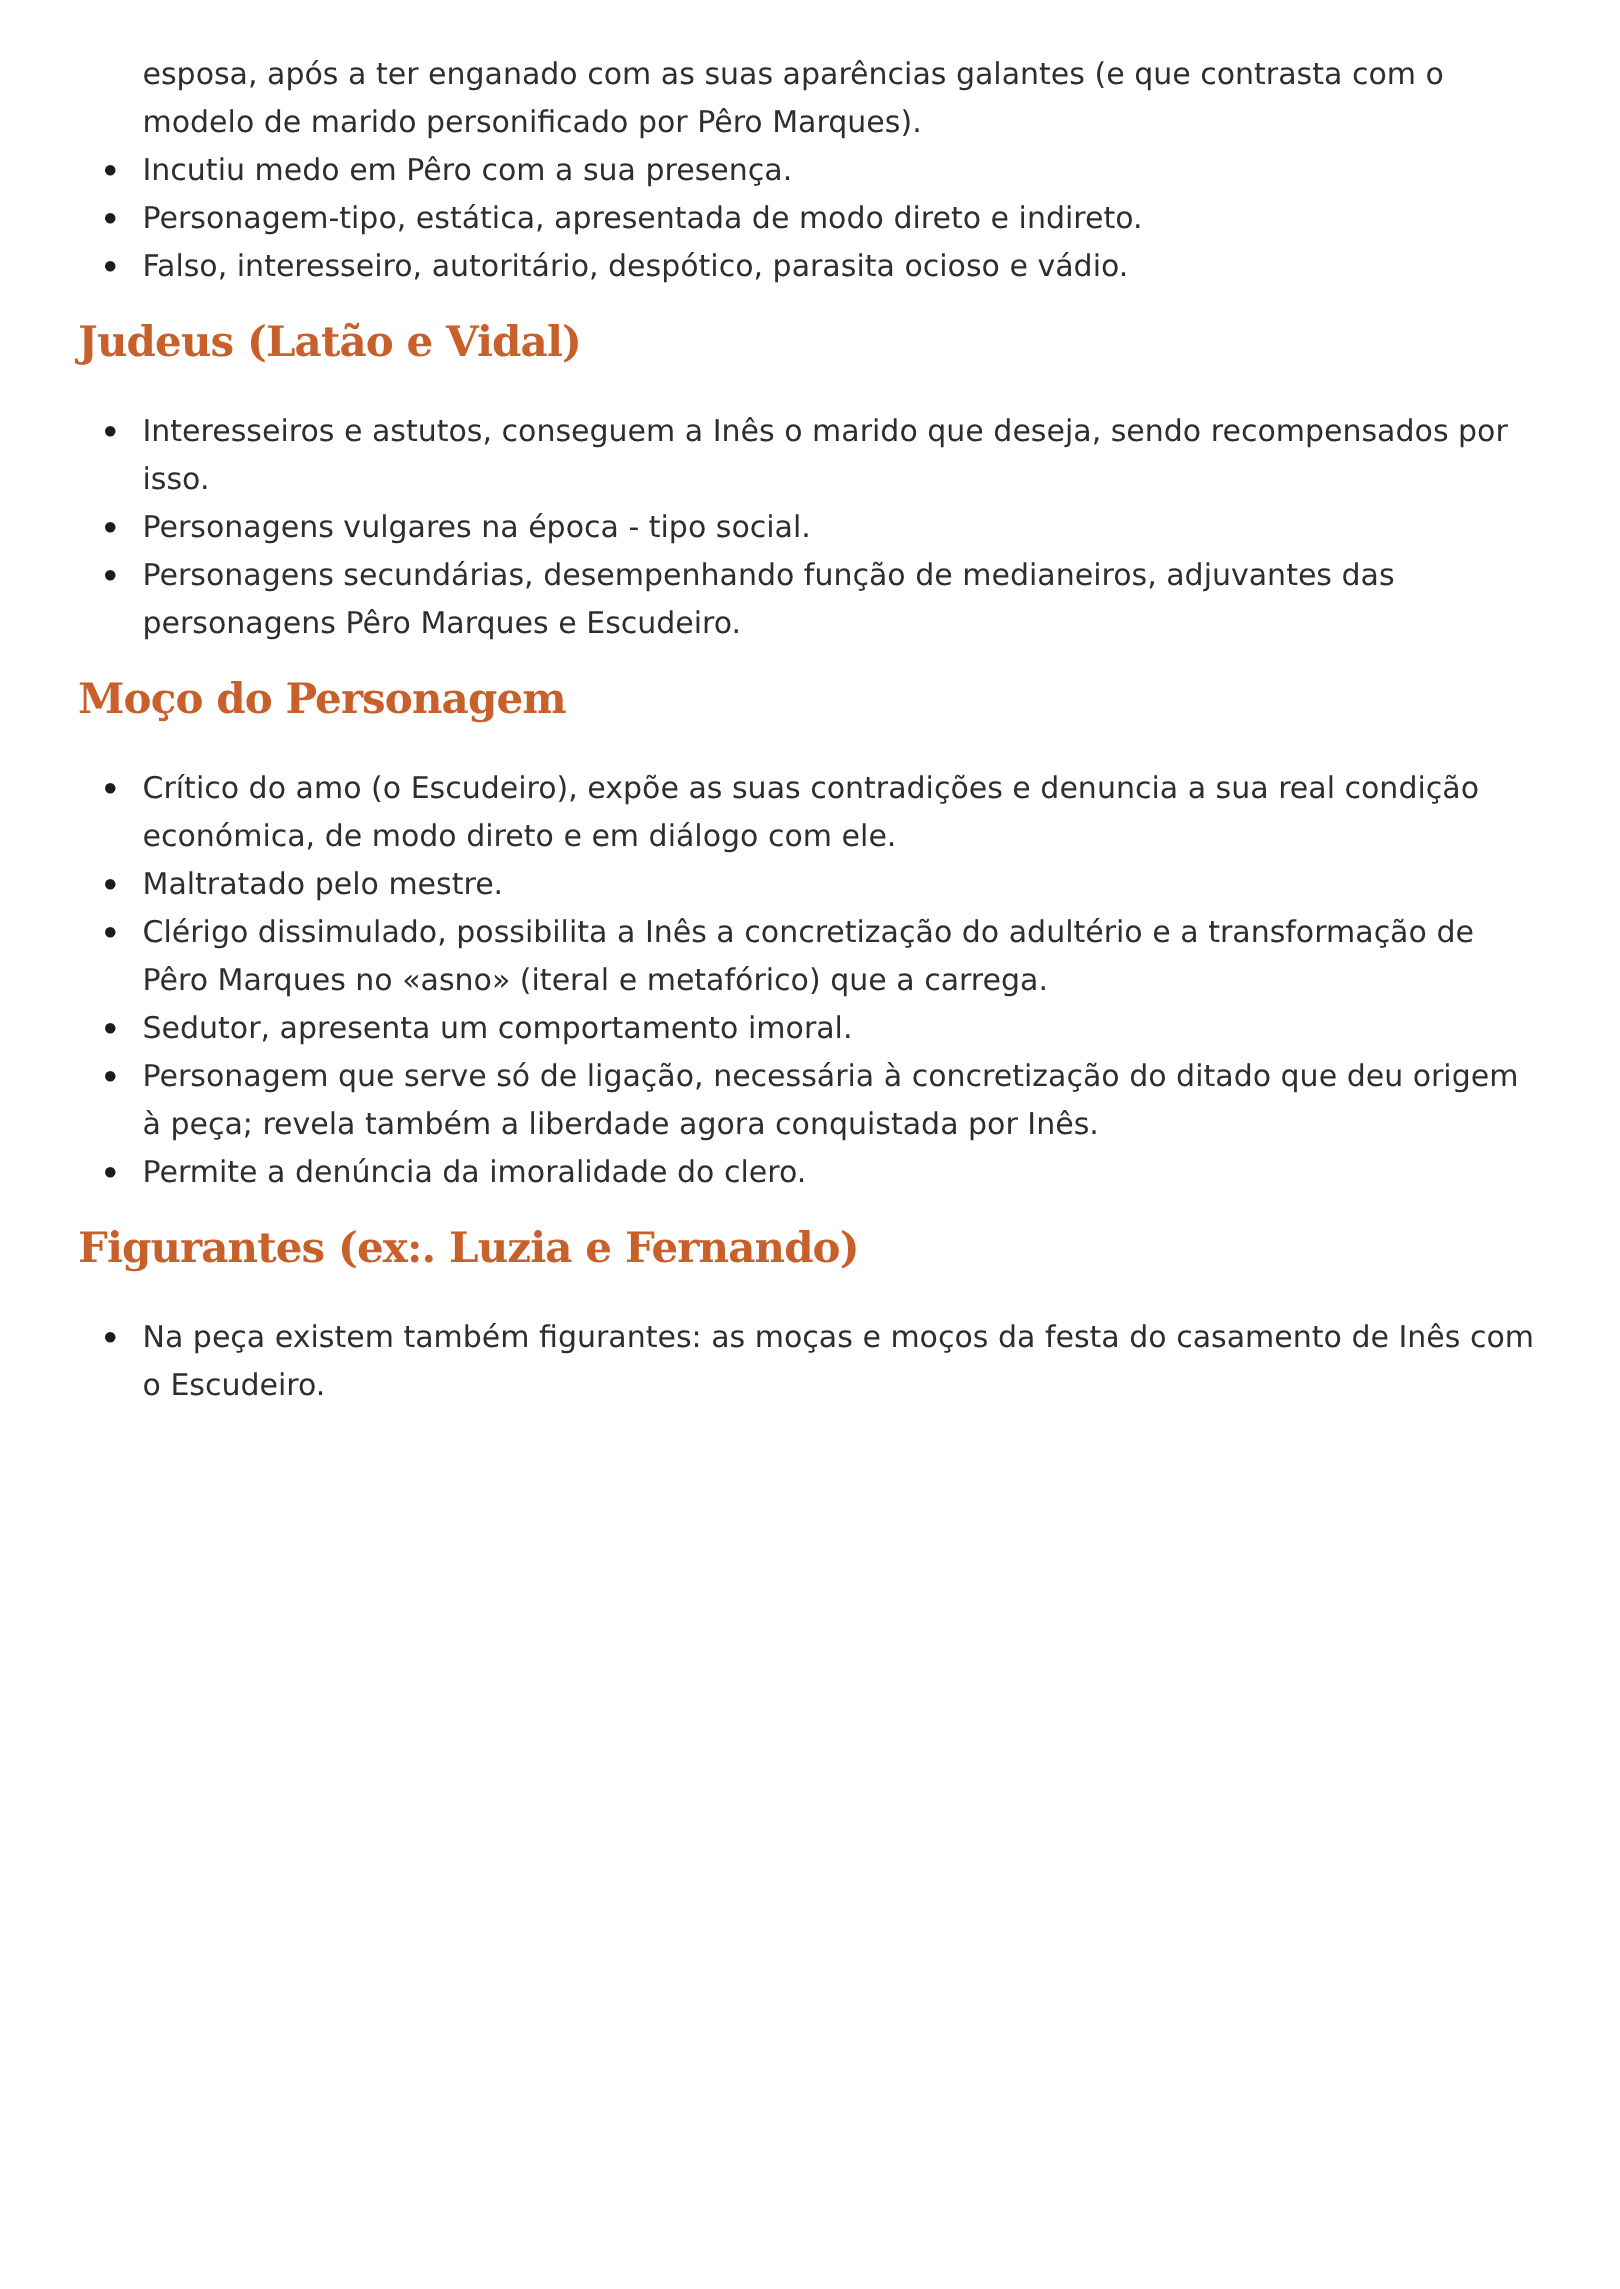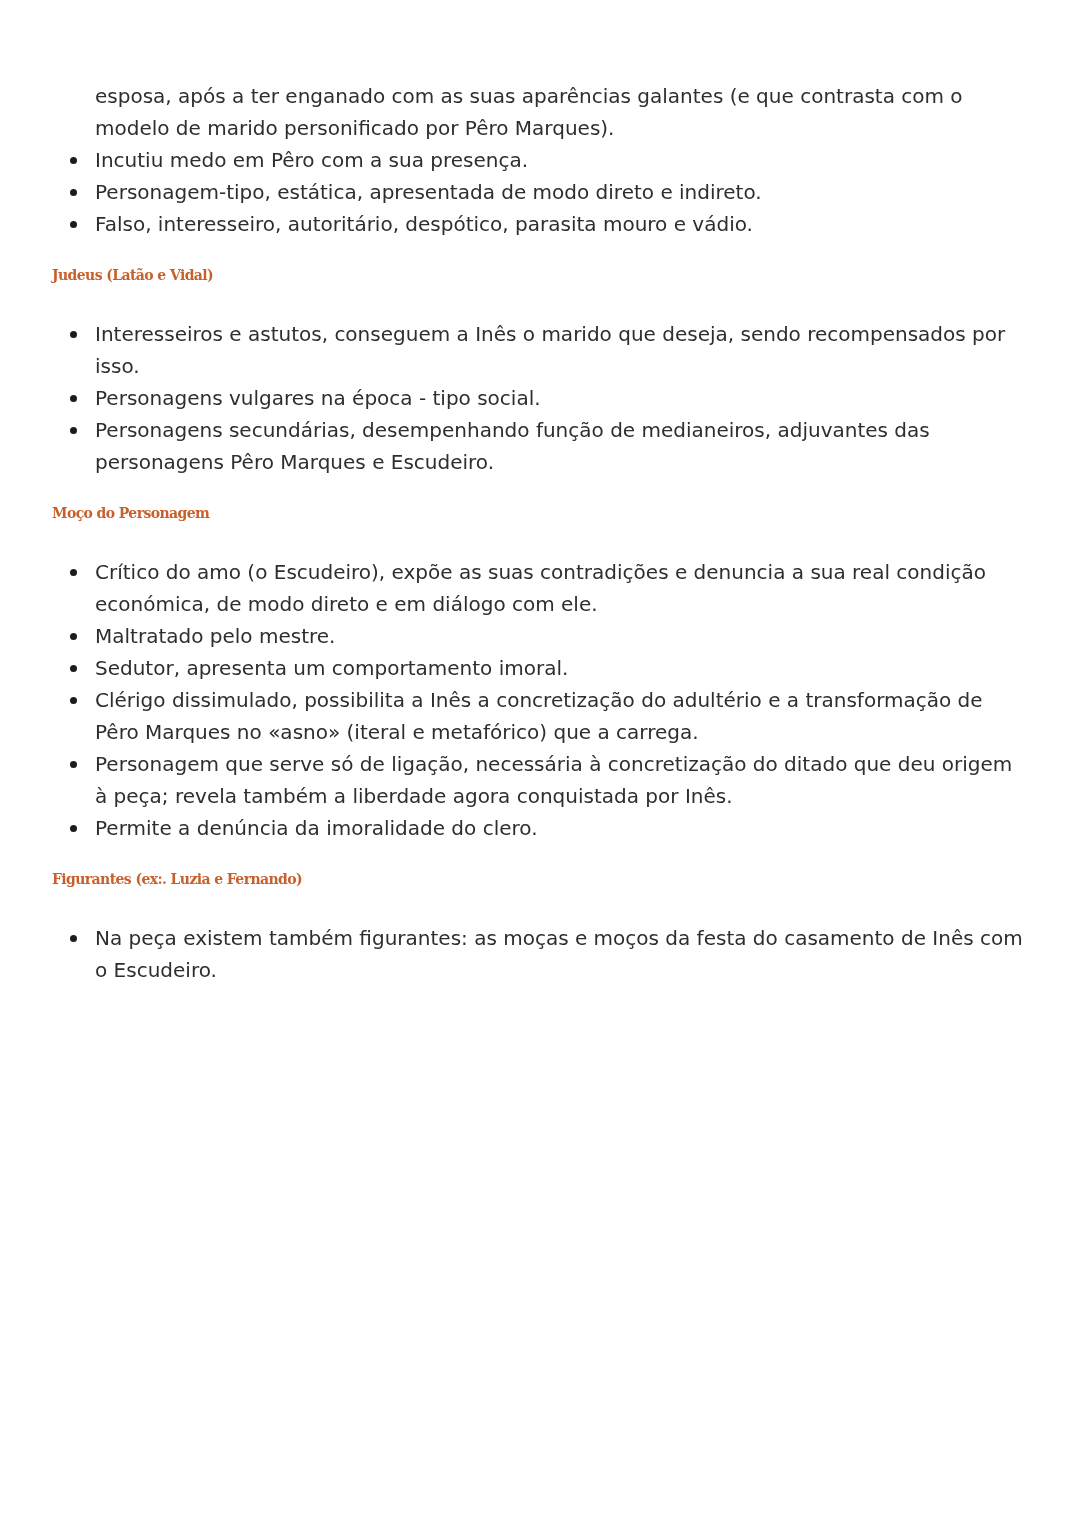--- a/index.html
+++ b/index.html
@@ -10,27 +10,27 @@
   body {
     width: 1080px;
     height: 1526px;
     overflow: hidden;
     font-family: "DejaVu Sans", sans-serif;
   }
   .page {
     box-sizing: border-box;
     width: 1080px;
     height: 1526px;
-    padding: 80px 50px 0 52px;
+    padding: 33px 50px 0 52px;
     background: var(--bg-color, #ffffff);
   }
   .section-heading {
     font-family: "DejaVu Serif", "Liberation Serif", serif;
     font-weight: bold;
-    font-size: 14px;
+    font-size: 28px;
     line-height: 30px;
     letter-spacing: -0.6px;
     color: var(--heading-color, #c8602c);
     margin: 20px 0 28px 0;
   }
   section:first-child .bullet-list {
     margin-top: 0;
   }
   .bullet-list {
     list-style: none;
@@ -62,42 +62,42 @@
 </style>
 </head>
 <body>
 
 <main class="page">
     <section>
       <ul class="bullet-list">
         <li class="list-item continuation"><span>esposa, após a ter enganado com as suas aparências galantes (e que contrasta com o modelo de marido personificado por Pêro Marques).</span></li>
         <li class="list-item with-marker"><span>Incutiu medo em Pêro com a sua presença.</span></li>
         <li class="list-item with-marker"><span>Personagem-tipo, estática, apresentada de modo direto e indireto.</span></li>
-        <li class="list-item with-marker"><span>Falso, interesseiro, autoritário, despótico, parasita mouro e vádio.</span></li>
+        <li class="list-item with-marker"><span>Falso, interesseiro, autoritário, despótico, parasita ocioso e vádio.</span></li>
       </ul>
     </section>
     <section>
       <h2 class="section-heading">Judeus (Latão e Vidal)</h2>
       <ul class="bullet-list">
         <li class="list-item with-marker"><span>Interesseiros e astutos, conseguem a Inês o marido que deseja, sendo recompensados por isso.</span></li>
         <li class="list-item with-marker"><span>Personagens vulgares na época - tipo social.</span></li>
         <li class="list-item with-marker"><span>Personagens secundárias, desempenhando função de medianeiros, adjuvantes das personagens Pêro Marques e Escudeiro.</span></li>
       </ul>
     </section>
     <section>
       <h2 class="section-heading">Moço do Personagem</h2>
       <ul class="bullet-list">
         <li class="list-item with-marker"><span>Crítico do amo (o Escudeiro), expõe as suas contradições e denuncia a sua real condição económica, de modo direto e em diálogo com ele.</span></li>
         <li class="list-item with-marker"><span>Maltratado pelo mestre.</span></li>
       </ul>
     </section>
     <section>
       <ul class="bullet-list">
+        <li class="list-item with-marker"><span>Clérigo dissimulado, possibilita a Inês a concretização do adultério e a transformação de Pêro Marques no «asno» (iteral e metafórico) que a carrega.</span></li>
         <li class="list-item with-marker"><span>Sedutor, apresenta um comportamento imoral.</span></li>
-        <li class="list-item with-marker"><span>Clérigo dissimulado, possibilita a Inês a concretização do adultério e a transformação de Pêro Marques no «asno» (iteral e metafórico) que a carrega.</span></li>
         <li class="list-item with-marker"><span>Personagem que serve só de ligação, necessária à concretização do ditado que deu origem à peça; revela também a liberdade agora conquistada por Inês.</span></li>
         <li class="list-item with-marker"><span>Permite a denúncia da imoralidade do clero.</span></li>
       </ul>
     </section>
     <section>
       <h2 class="section-heading">Figurantes (ex:. Luzia e Fernando)</h2>
       <ul class="bullet-list">
         <li class="list-item with-marker"><span>Na peça existem também figurantes: as moças e moços da festa do casamento de Inês com o Escudeiro.</span></li>
       </ul>
     </section>

